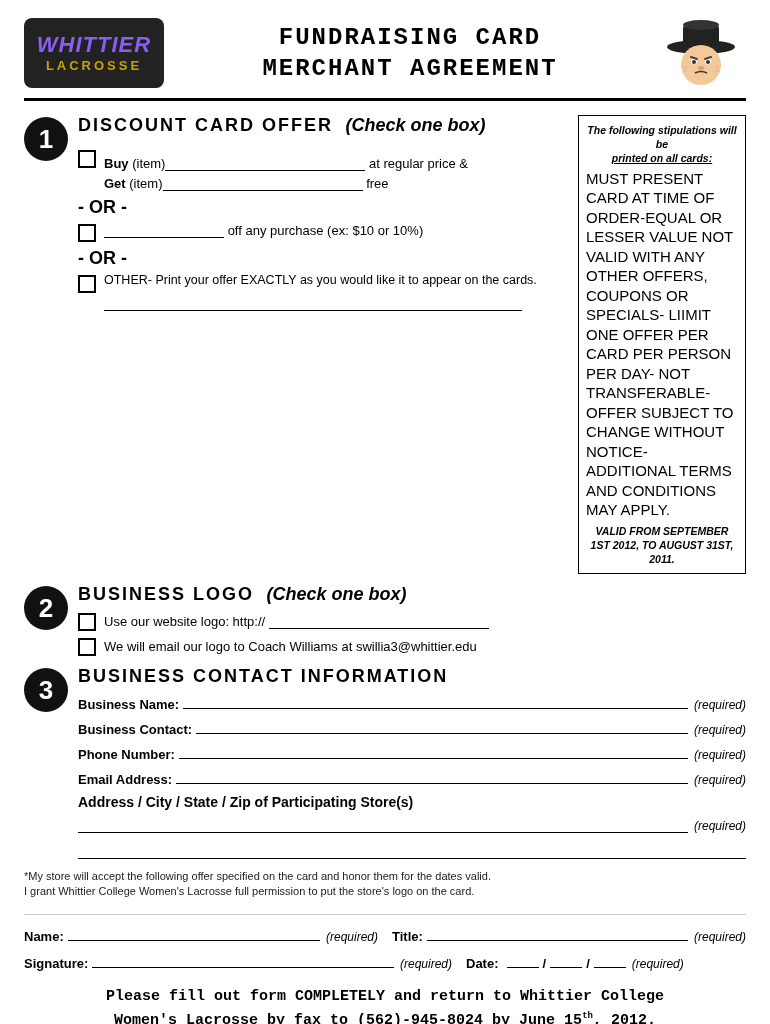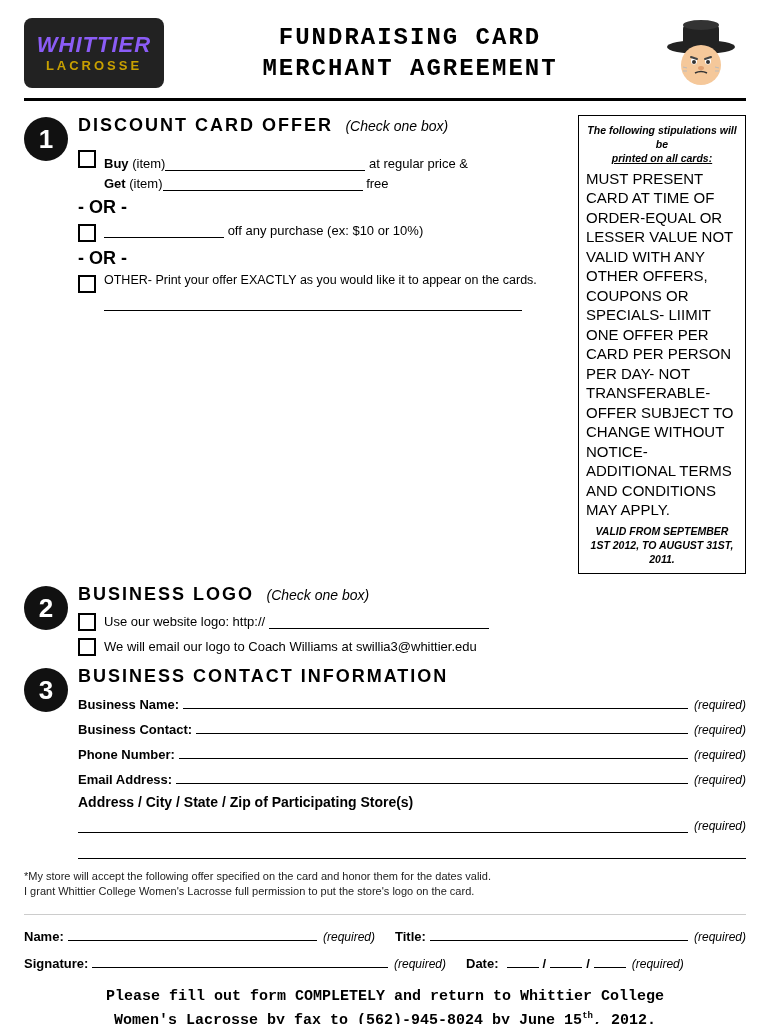--- a/index.html
+++ b/index.html
@@ -107,23 +107,23 @@
     
     .section-title {
       font-family: 'Arial Black', Arial, sans-serif;
       font-size: 18px;
       font-weight: 900;
       text-transform: uppercase;
       letter-spacing: 2px;
       display: inline;
     }
     .section-subtitle {
-      font-size: 14px;
-      font-style: italic;
-      font-weight: normal;
+      font-size: 18px;
+      font-style: italic;
+      font-weight: bold;
       font-family: Arial, sans-serif;
       margin-left: 8px;
     }
     .offer-row {
       display: flex;
       align-items: center;
       margin-top: 8px;
     }
     .checkbox-outer {
       width: 18px;
@@ -258,21 +258,21 @@
     .sig-section {
       margin-top: 14px;
       border-top: 1px solid #ccc;
       padding-top: 10px;
     }
     .sig-row {
       display: flex;
       align-items: center;
       margin-bottom: 8px;
       font-size: 13px;
-      gap: 20px;
+      gap: 14px;
     }
     .sig-group {
       display: flex;
       align-items: baseline;
       flex: 1;
     }
     .sig-label {
       font-weight: bold;
       white-space: nowrap;
       margin-right: 4px;

